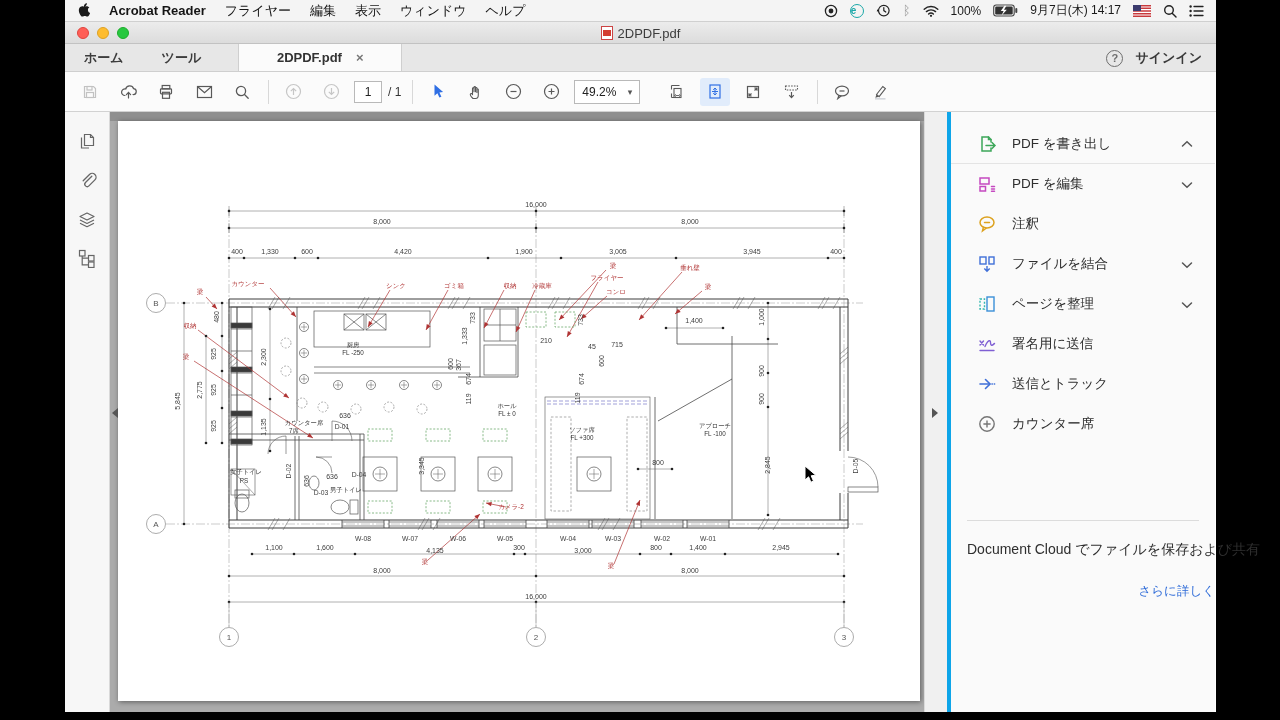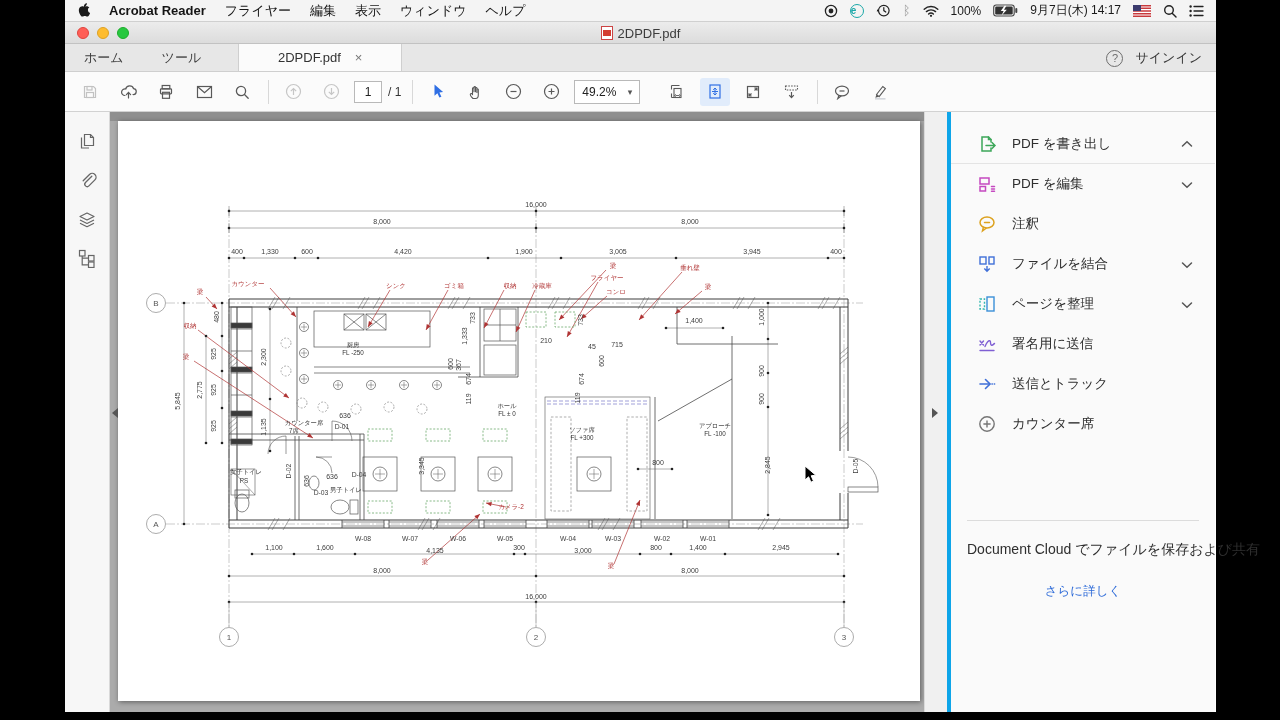--- a/index.html
+++ b/index.html
@@ -25,21 +25,21 @@
   .lights { position:absolute; left:12px; top:5px; display:flex; gap:8px; }
   .light { width:12px; height:12px; border-radius:50%; }
   .light.r { background:#ff5f57; border:1px solid #e0443e; }
   .light.y { background:#febc2e; border:1px solid #dea123; }
   .light.g { background:#28c840; border:1px solid #1dad2b; }
   .tb-title { position:absolute; left:0; right:0; top:0; height:22px; display:flex; gap:5px;
     align-items:center; justify-content:center; font-size:13px; color:#3c3c3c; }
   .pdficon { width:12px; height:14px; background:#fff; border:1px solid #c44; position:relative; }
   .pdficon::after { content:""; position:absolute; left:1px; top:3px; width:8px; height:6px; background:#d33c30; }
 
-  #tabbar { height:28px; background:#e7e7e7; border-bottom:1px solid #cfcfcf; display:flex; align-items:stretch; position:relative; }
+  #tabbar { height:28px; background:#e7e7e7; border-bottom:1px solid #cfcfcf; display:flex; align-items:stretch; position:relative;font-weight:bold; }
   .tab-plain { display:flex; align-items:center; padding:0 19px; font-size:13px; color:#3d3d3d; }
   .tab-doc { margin-left:18px; width:164px; background:#fbfbfb; border-left:1px solid #cfcfcf; border-right:1px solid #cfcfcf;
     display:flex; align-items:center; justify-content:center; gap:14px; font-size:13px; color:#333; }
   .tab-close { color:#777; font-size:13px; }
   .signin { position:absolute; right:14px; top:0; height:28px; display:flex; align-items:center; gap:12px; font-size:13px; color:#3a3a3a; }
   .help-circ { width:17px; height:17px; border:1.4px solid #6e6e6e; border-radius:50%; color:#6e6e6e;
     font-size:11px; line-height:14px; text-align:center; }
 
   
   #toolbar { height:40px; background:#fbfbfb; border-bottom:1px solid #d2d2d2; display:flex; align-items:center; padding-left:10px; }
@@ -65,21 +65,21 @@
   #gutter { width:23px; background:#f0f0f0; border-left:1px solid #dadada; position:relative; }
 
   
   #panel { width:268px; background:#fafafa; border-left:4px solid #0ea5e9; padding-top:12px; font-size:13.5px; }
   .panel-item { height:40px; display:flex; align-items:center; padding:0 22px 0 26px; color:#2f2f2f; }
   .panel-item:first-child { border-bottom:1px solid #e4e4e4; }
   .pi-ico { width:22px; height:20px; margin-right:13px; display:flex; align-items:center; }
   .pi-label { flex:1; }
   .panel-sep { margin:76px 16px 0; border-top:1px solid #dcdcdc; }
   .panel-footer { padding:20px 16px 0; font-size:14px; color:#2e2e2e; white-space:nowrap; }
-  .panel-link { text-align:center; margin-top:24px; color:#2e6bd8; font-size:12.5px; }
+  .panel-link { text-align:right; margin-top:24px; color:#2e6bd8; font-size:12.5px; }
 
   
   text { font-family:"Liberation Sans","DejaVu Sans",sans-serif; }
   .pd  { font-size:7px;  fill:#3c3c3c; text-anchor:middle; }
   .prm { font-size:6.3px; fill:#333; text-anchor:middle; }
   .ptag{ font-size:6.8px; fill:#3c3c3c; text-anchor:middle; }
   .pred{ font-size:6.5px; fill:#b03434; text-anchor:middle; }
   .pgrid{ font-size:8px; fill:#555; text-anchor:middle; }
 
   #cursor { position:absolute; left:803px; top:465px; z-index:50; }

